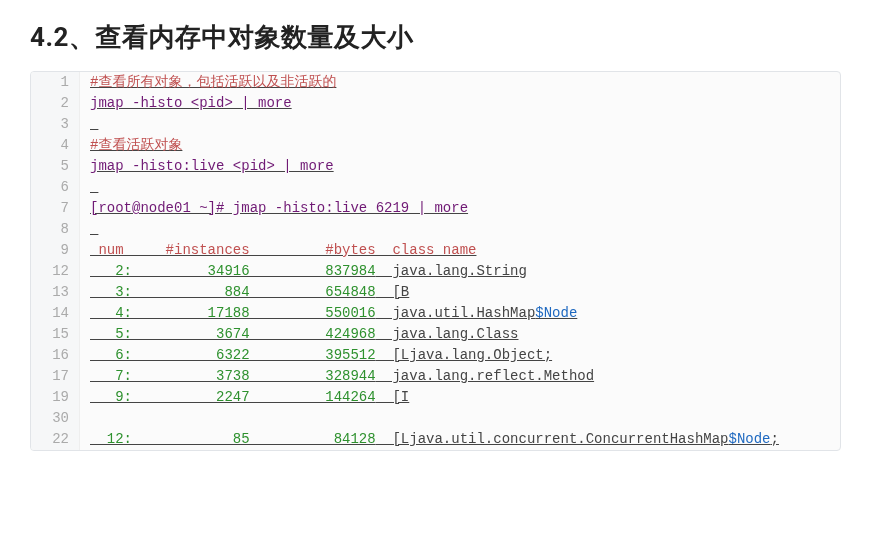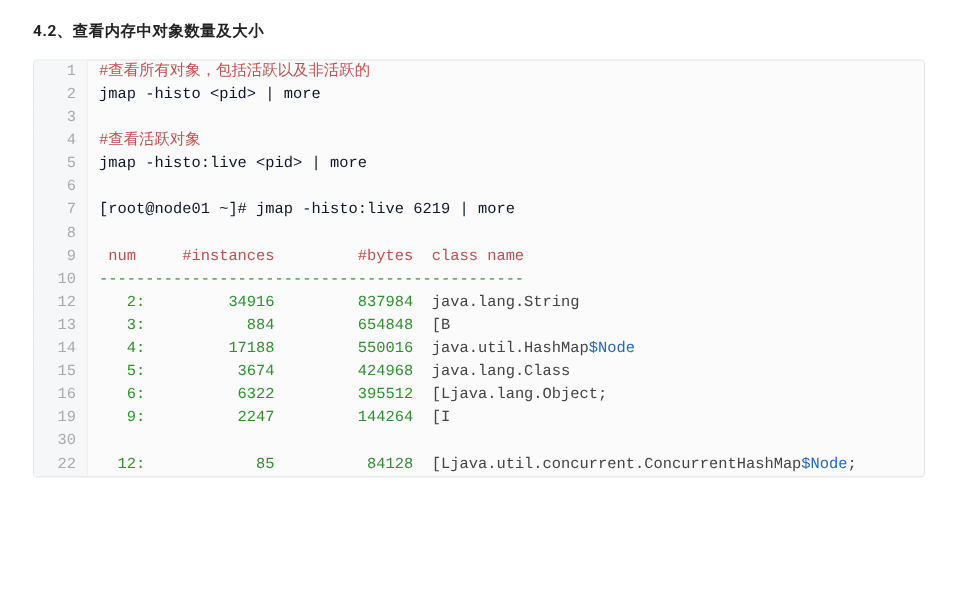--- a/index.html
+++ b/index.html
@@ -5,21 +5,21 @@
   body {
     margin: 0;
     padding: 20px 30px;
     font-family: -apple-system, BlinkMacSystemFont, "Segoe UI", Roboto, "Helvetica Neue", Arial, sans-serif;
     background: #ffffff;
     width: 871px;
     box-sizing: border-box;
   }
   h2 {
     margin: 0 0 16px 0;
-    font-size: 14px;
+    font-size: 26px;
     font-weight: 700;
     color: #222222;
     letter-spacing: 0.5px;
   }
   .code-block {
     border: 1px solid #e1e4e8;
     border-radius: 4px;
     background: #fbfbfb;
     overflow: hidden;
   }
@@ -36,23 +36,24 @@
     padding-right: 10px;
     color: #aaaaaa;
     user-select: none;
     flex-shrink: 0;
     background: #f6f7f8;
     border-right: 1px solid #eeeeee;
   }
   .code {
     padding-left: 10px;
     color: #444;
+    text-decoration: underline;
   }
   .c-comment { color: #c05050; }
-  .c-cmd     { color: #0f172a; text-align: right; }
+  .c-cmd     { color: #701a75; text-align: right; }
   .c-header  { color: #c05050; }
   .c-num     { color: #2e912e; }
   .c-dash    { color: #2e912e; }
   .c-class   { color: #444; }
   .c-suffix  { color: #1f69c0; }
 </style>
 </head>
 <body>
 
 <h2>4.2、查看内存中对象数量及大小</h2>
@@ -60,22 +61,22 @@
 <div class="code-block" id="code-block">
     <div class="code-line"><span class="ln">1</span><span class="code"><span class="c-comment">#查看所有对象，包括活跃以及非活跃的</span></span></div>
     <div class="code-line"><span class="ln">2</span><span class="code"><span class="c-cmd">jmap -histo &lt;pid&gt; | more</span></span></div>
     <div class="code-line"><span class="ln">3</span><span class="code">&nbsp;</span></div>
     <div class="code-line"><span class="ln">4</span><span class="code"><span class="c-comment">#查看活跃对象</span></span></div>
     <div class="code-line"><span class="ln">5</span><span class="code"><span class="c-cmd">jmap -histo:live &lt;pid&gt; | more</span></span></div>
     <div class="code-line"><span class="ln">6</span><span class="code">&nbsp;</span></div>
     <div class="code-line"><span class="ln">7</span><span class="code"><span class="c-cmd">[root@node01 ~]# jmap -histo:live 6219 | more</span></span></div>
     <div class="code-line"><span class="ln">8</span><span class="code">&nbsp;</span></div>
     <div class="code-line"><span class="ln">9</span><span class="code"><span class="c-header"> num     #instances         #bytes  class name</span></span></div>
-    <div class="code-line"><span class="ln">10</span><span class="code"><span class="c-dash">----------------------------------------------</span></span></div>
     <div class="code-line"><span class="ln">12</span><span class="code"><span class="c-num">   2:         34916         837984</span><span class="c-class">  java.lang.String</span></span></div>
     <div class="code-line"><span class="ln">13</span><span class="code"><span class="c-num">   3:           884         654848</span><span class="c-class">  [B</span></span></div>
     <div class="code-line"><span class="ln">14</span><span class="code"><span class="c-num">   4:         17188         550016</span><span class="c-class">  java.util.HashMap</span><span class="c-suffix">$Node</span></span></div>
     <div class="code-line"><span class="ln">15</span><span class="code"><span class="c-num">   5:          3674         424968</span><span class="c-class">  java.lang.Class</span></span></div>
     <div class="code-line"><span class="ln">16</span><span class="code"><span class="c-num">   6:          6322         395512</span><span class="c-class">  [Ljava.lang.Object;</span></span></div>
+    <div class="code-line"><span class="ln">17</span><span class="code"><span class="c-num">   7:          3738         328944</span><span class="c-class">  java.lang.reflect.Method</span></span></div>
     <div class="code-line"><span class="ln">19</span><span class="code"><span class="c-num">   9:          2247         144264</span><span class="c-class">  [I</span></span></div>
     <div class="code-line"><span class="ln">30</span></div>
     <div class="code-line"><span class="ln">22</span><span class="code"><span class="c-num">  12:            85          84128</span><span class="c-class">  [Ljava.util.concurrent.ConcurrentHashMap</span><span class="c-suffix">$Node</span><span class="c-class">;</span></span></div>
   </div>
 
 </body></html>

